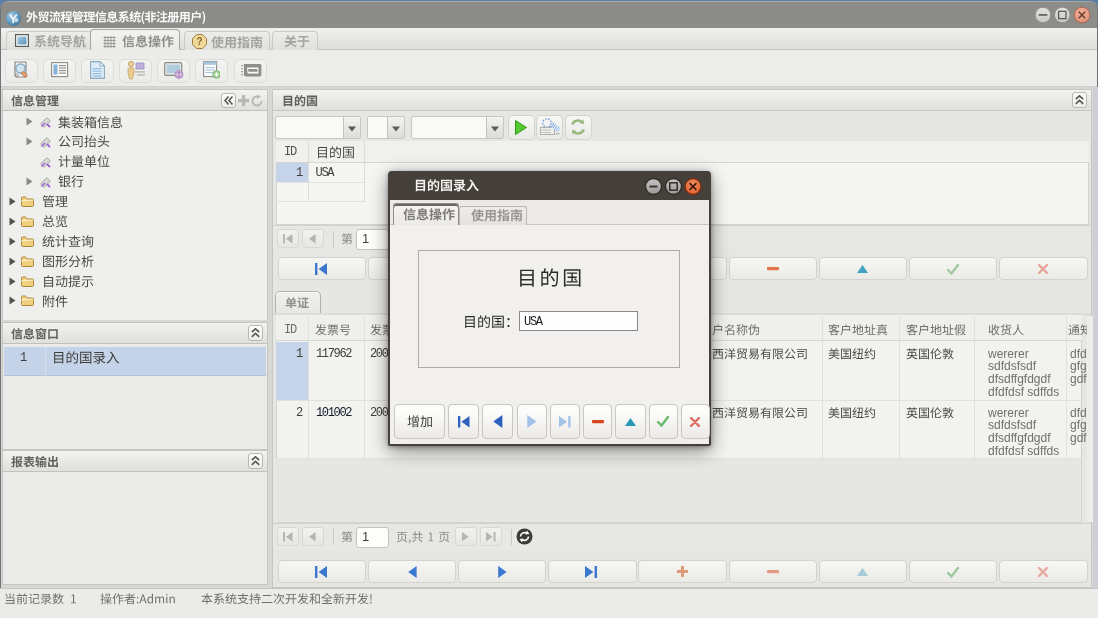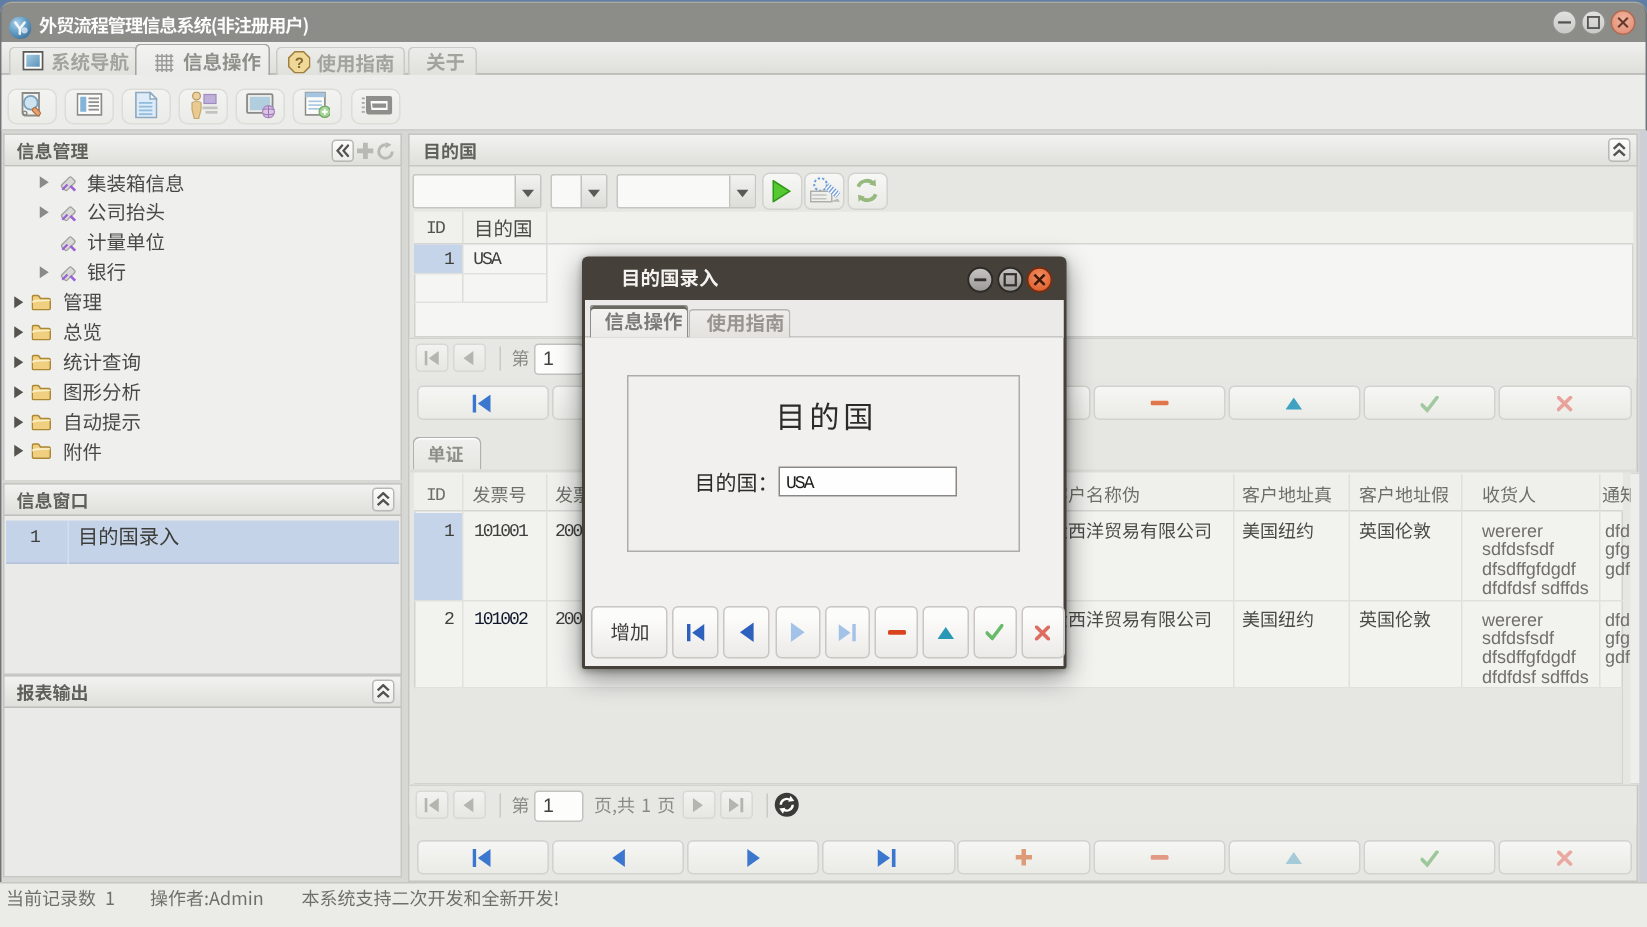--- a/index.html
+++ b/index.html
@@ -727,21 +727,21 @@
       <g fill="#6e6e69" transform="translate(0 10.3) scale(0.012000 -0.012000)">
         <use href="#gR901a"></use>
         <use href="#gR77e5" x="1000"></use>
       </g>
     </svg>
     <div style="position:absolute;left:276px;top:400px;width:806px;height:1px;background:#e0e0dc"></div>
     <div style="position:absolute;left:276px;top:458px;width:806px;height:1px;background:#e0e0dc"></div>
     <div style="position:absolute;left:276px;top:459px;width:805px;height:63px;background:#e6e6e3"></div>
     <div style="position:absolute;left:276px;top:341.5px;width:32px;height:58.5px;background:#c6d4e9"></div>
     <div style="position:absolute;left:299px;transform:translateX(-50%);top:344.5px;font:normal 12px 'Liberation Mono', monospace;color:#3f3f3c;white-space:pre;line-height:18px;letter-spacing:-1.2px; transform-origin:left center">1</div>
-    <div style="position:absolute;left:316px;top:344.5px;font:normal 12px 'Liberation Mono', monospace;color:#3f3f3c;white-space:pre;line-height:18px;letter-spacing:-1.35px; transform-origin:left center">101001</div>
+    <div style="position:absolute;left:316px;top:344.5px;font:normal 12px 'Liberation Mono', monospace;color:#3f3f3c;white-space:pre;line-height:18px;letter-spacing:-1.35px; transform-origin:left center">117962</div>
     <div style="position:absolute;left:370px;top:344.5px;font:normal 12px 'Liberation Mono', monospace;color:#3f3f3c;white-space:pre;line-height:18px;letter-spacing:-1.35px; transform-origin:left center">2008-10-11</div>
     <svg style="position:absolute;left:700.0px;top:347.7px;overflow:visible" width="109" height="14">
       <g fill="#4a4a46" transform="translate(0 10.3) scale(0.012000 -0.012000)">
         <use href="#gR5927"></use>
         <use href="#gR897f" x="1000"></use>
         <use href="#gR6d0b" x="2000"></use>
         <use href="#gR8d38" x="3000"></use>
         <use href="#gR6613" x="4000"></use>
         <use href="#gR6709" x="5000"></use>
         <use href="#gR9650" x="6000"></use>

